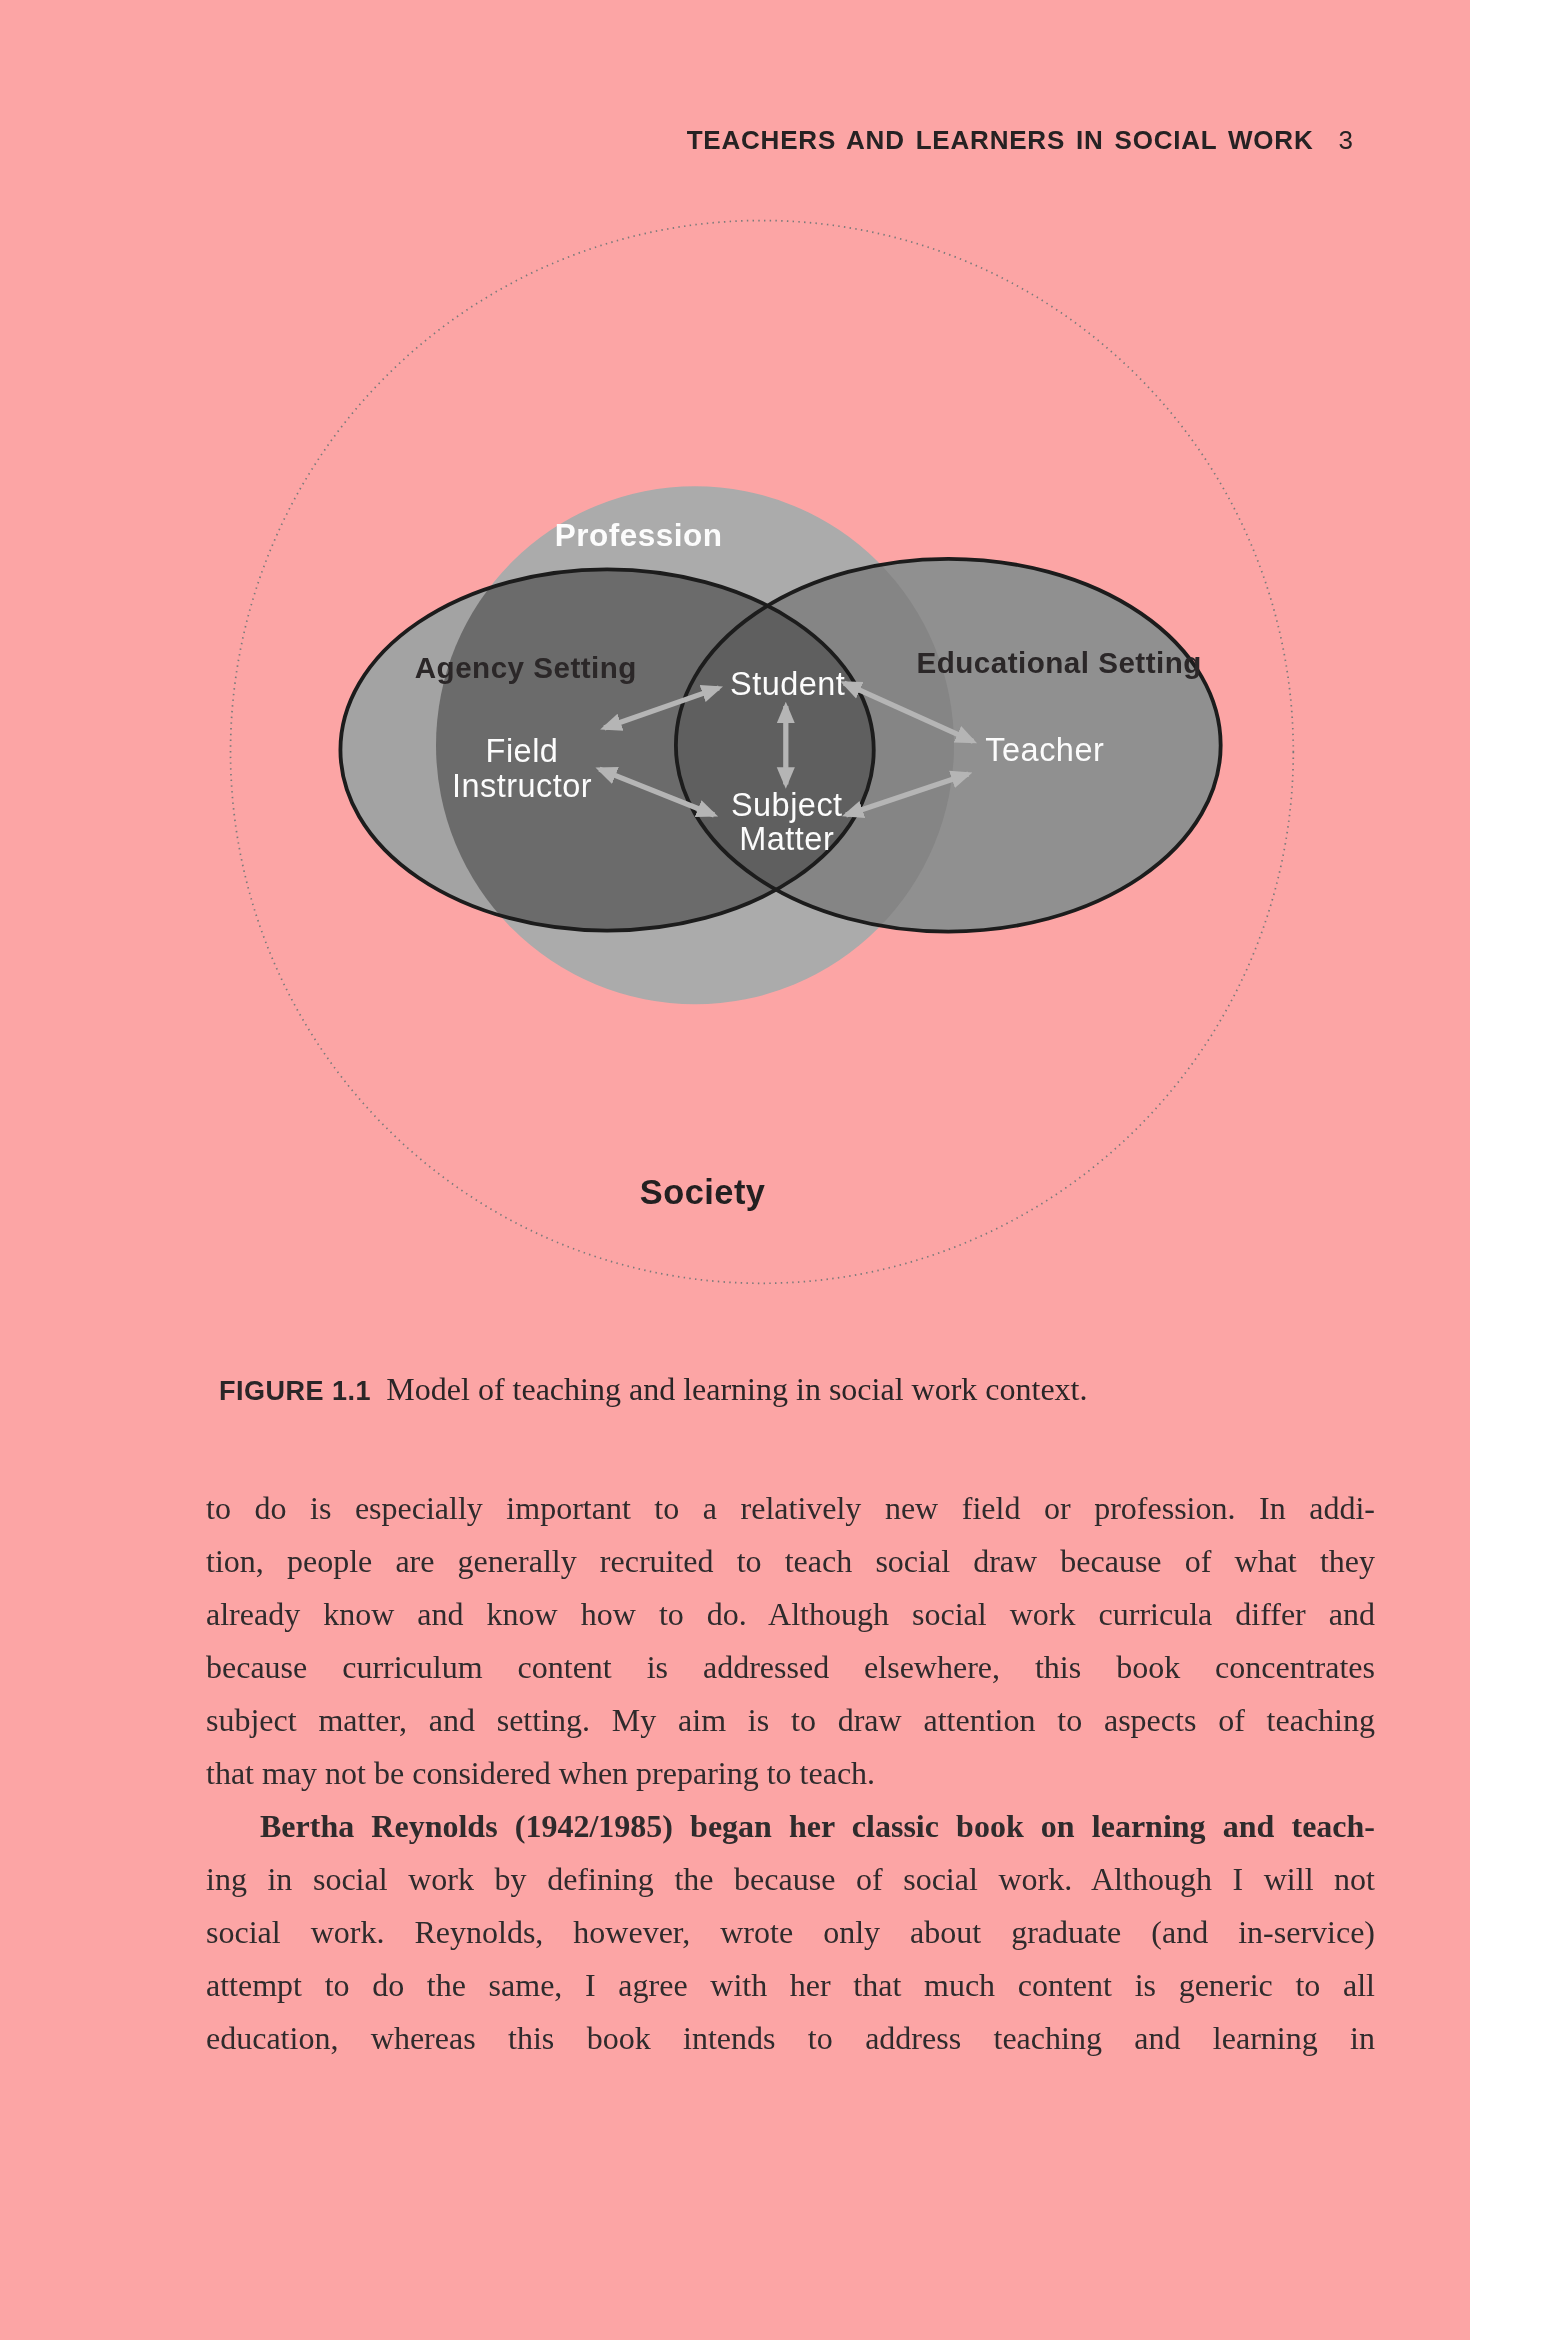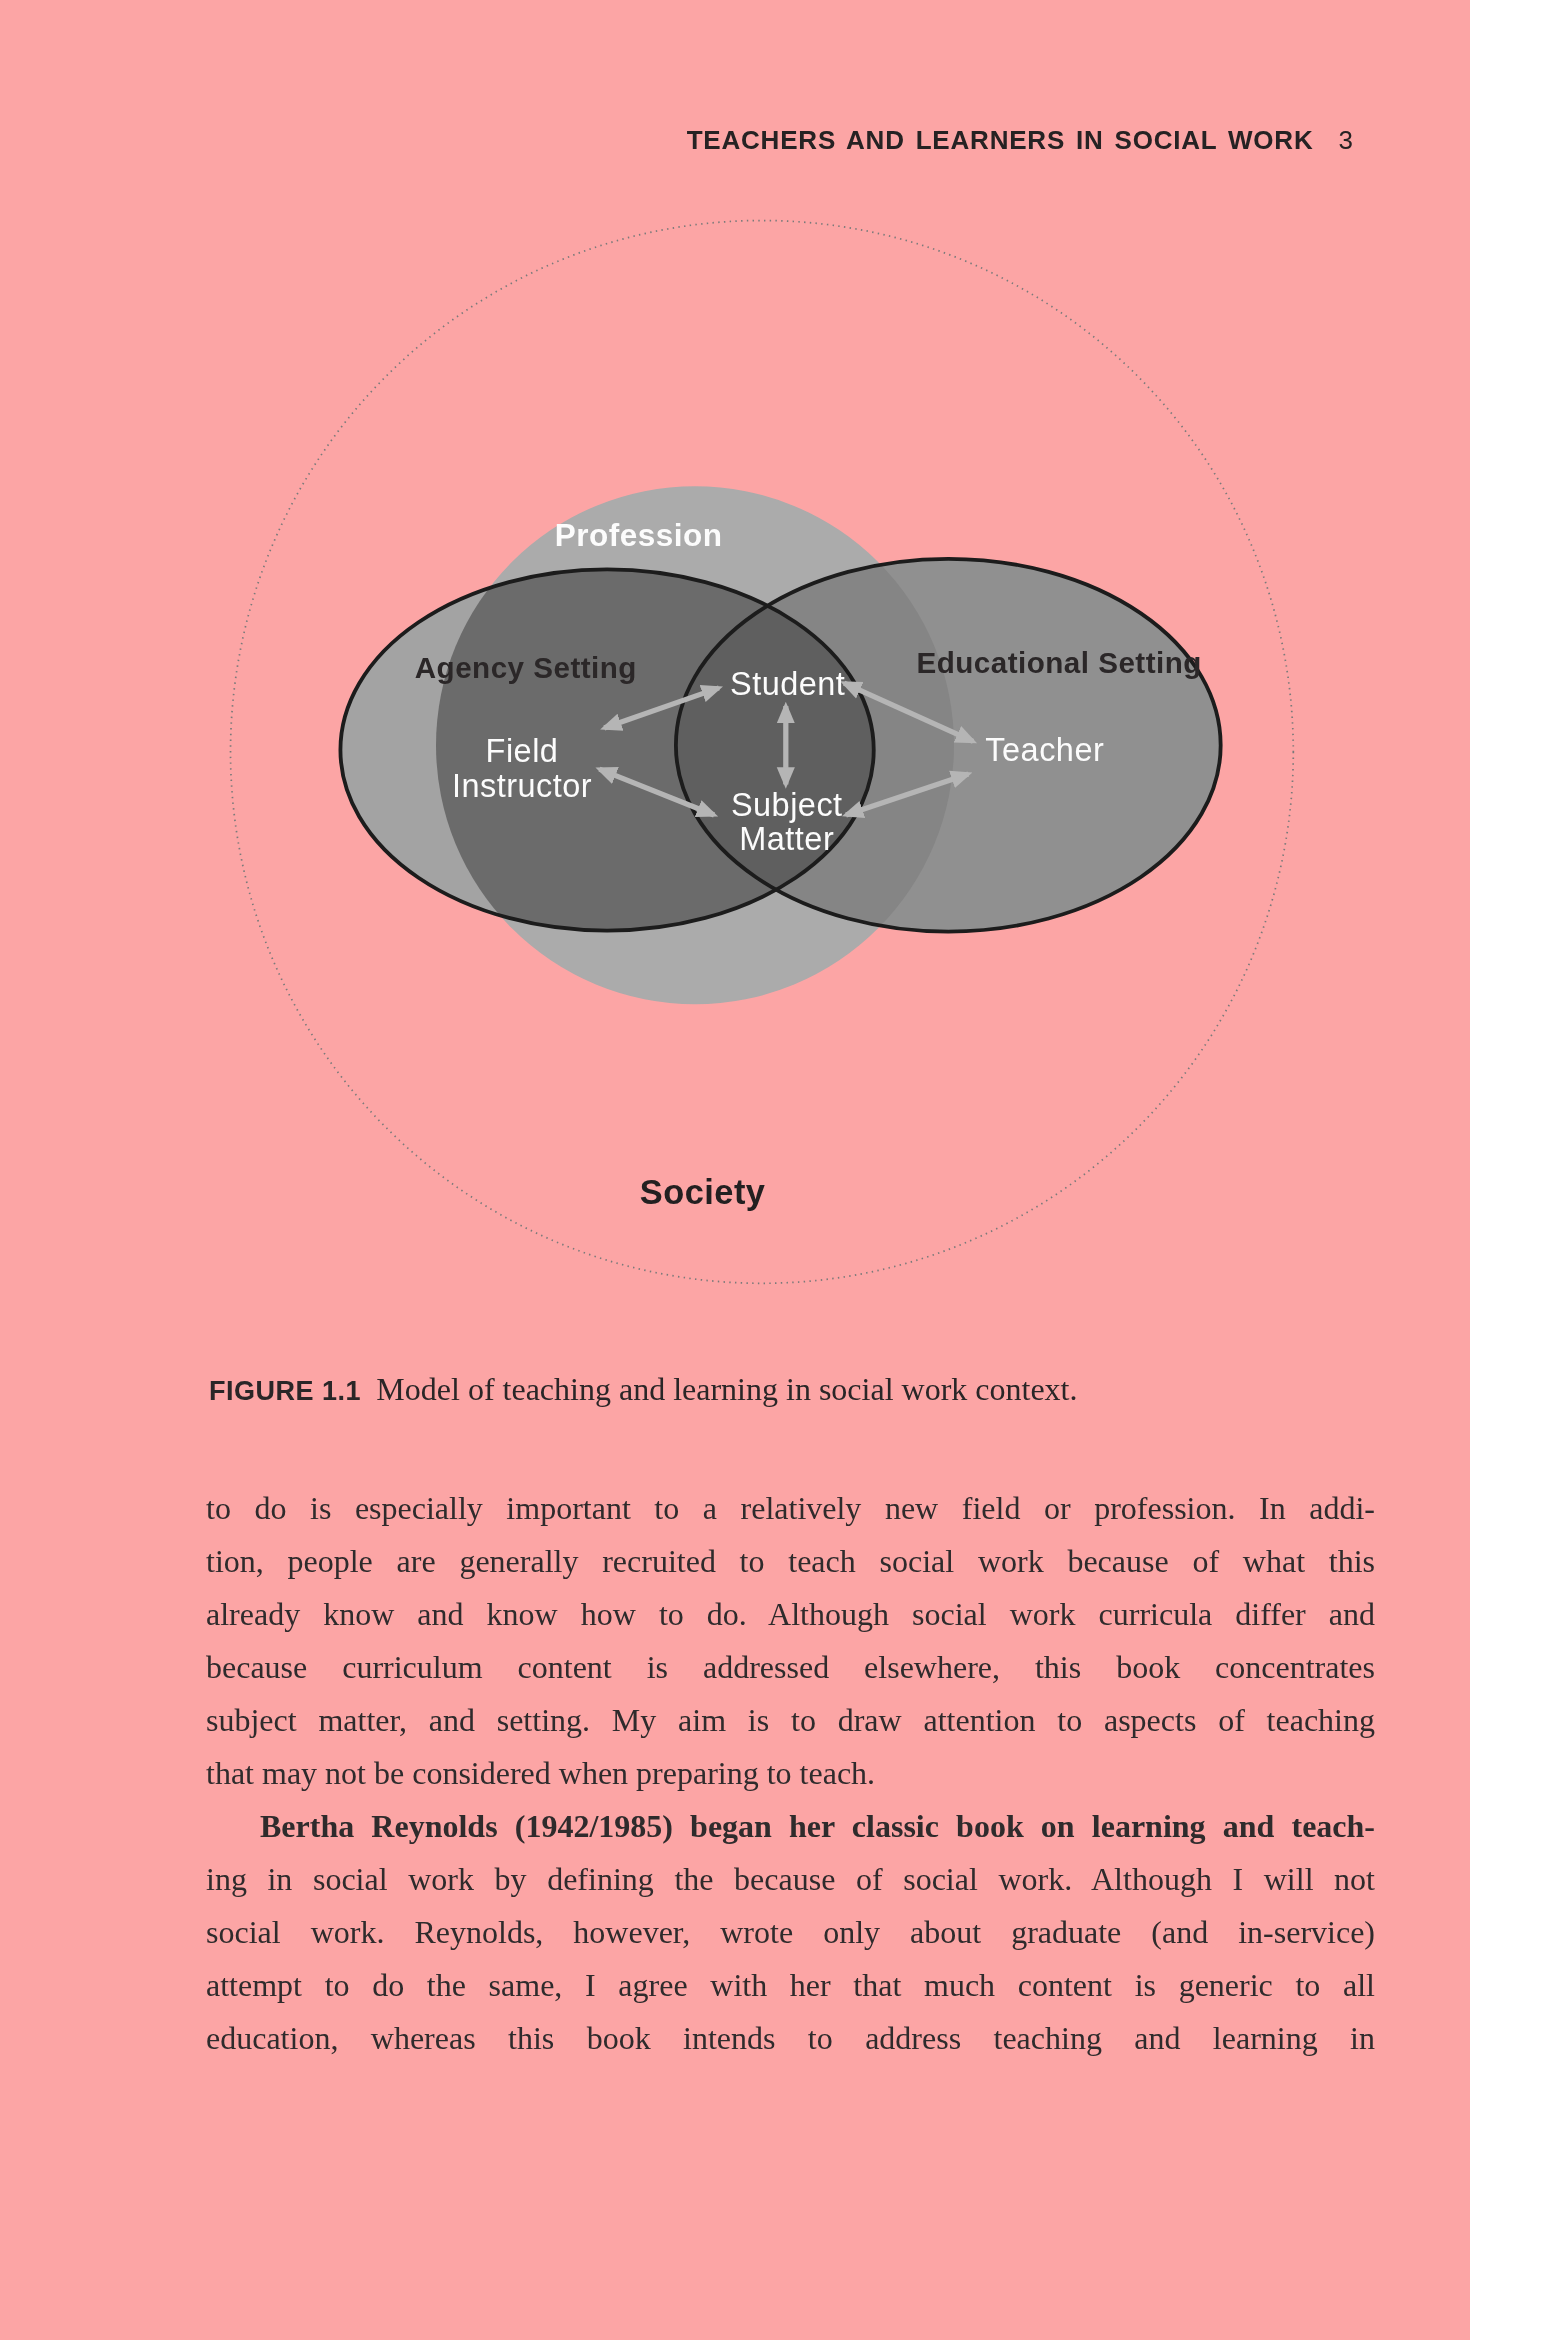--- a/index.html
+++ b/index.html
@@ -58,21 +58,21 @@
     letter-spacing: 0.5px;
   }
   .dg-node  { font-size: 34px; font-weight: 400; }
   .dg-zone  { font-size: 31px; font-weight: 700; }
   .dg-prof  { font-size: 33px; font-weight: 700; }
   .dg-soc   { font-size: 36px; font-weight: 700; }
 
   
   .caption {
     position: absolute;
-    left: 209px;
+    left: 219px;
     top: 1370px;
     width: 1169px;
     font-size: 32px;
     line-height: 38px;
     color: #2a2627;
     white-space: nowrap;
   }
   .caption-label {
     font-family: "Liberation Sans", "DejaVu Sans", sans-serif;
     font-weight: 700;
@@ -178,21 +178,21 @@
       <text class="dg-label dg-soc" x="505" y="1040" text-anchor="middle" fill="#232021">Society</text>
     </svg>
   </div>
 
   <div class="caption">
     <span class="caption-label">FIGURE 1.1</span><span class="caption-text">Model of teaching and learning in social work context.</span>
   </div>
 
   <main class="body-text">
     <div class="bline">to do is especially important to a relatively new field or profession. In addi-</div>
-    <div class="bline">tion, people are generally recruited to teach social work because of what this</div>
+    <div class="bline">tion, people are generally recruited to teach social draw because of what they</div>
     <div class="bline">already know and know how to do. Although social work curricula differ and</div>
     <div class="bline">because curriculum content is addressed elsewhere, this book concentrates</div>
     <div class="bline">subject matter, and setting. My aim is to draw attention to aspects of teaching</div>
     <div class="bline endline">that may not be considered when preparing to teach.</div>
     <div class="bline indent">Bertha Reynolds (1942/1985) began her classic book on learning and teach-</div>
     <div class="bline">ing in social work by defining the because of social work. Although I will not</div>
     <div class="bline">social work. Reynolds, however, wrote only about graduate (and in-service)</div>
     <div class="bline">attempt to do the same, I agree with her that much content is generic to all</div>
     <div class="bline">education, whereas this book intends to address teaching and learning in</div>
   </main>

